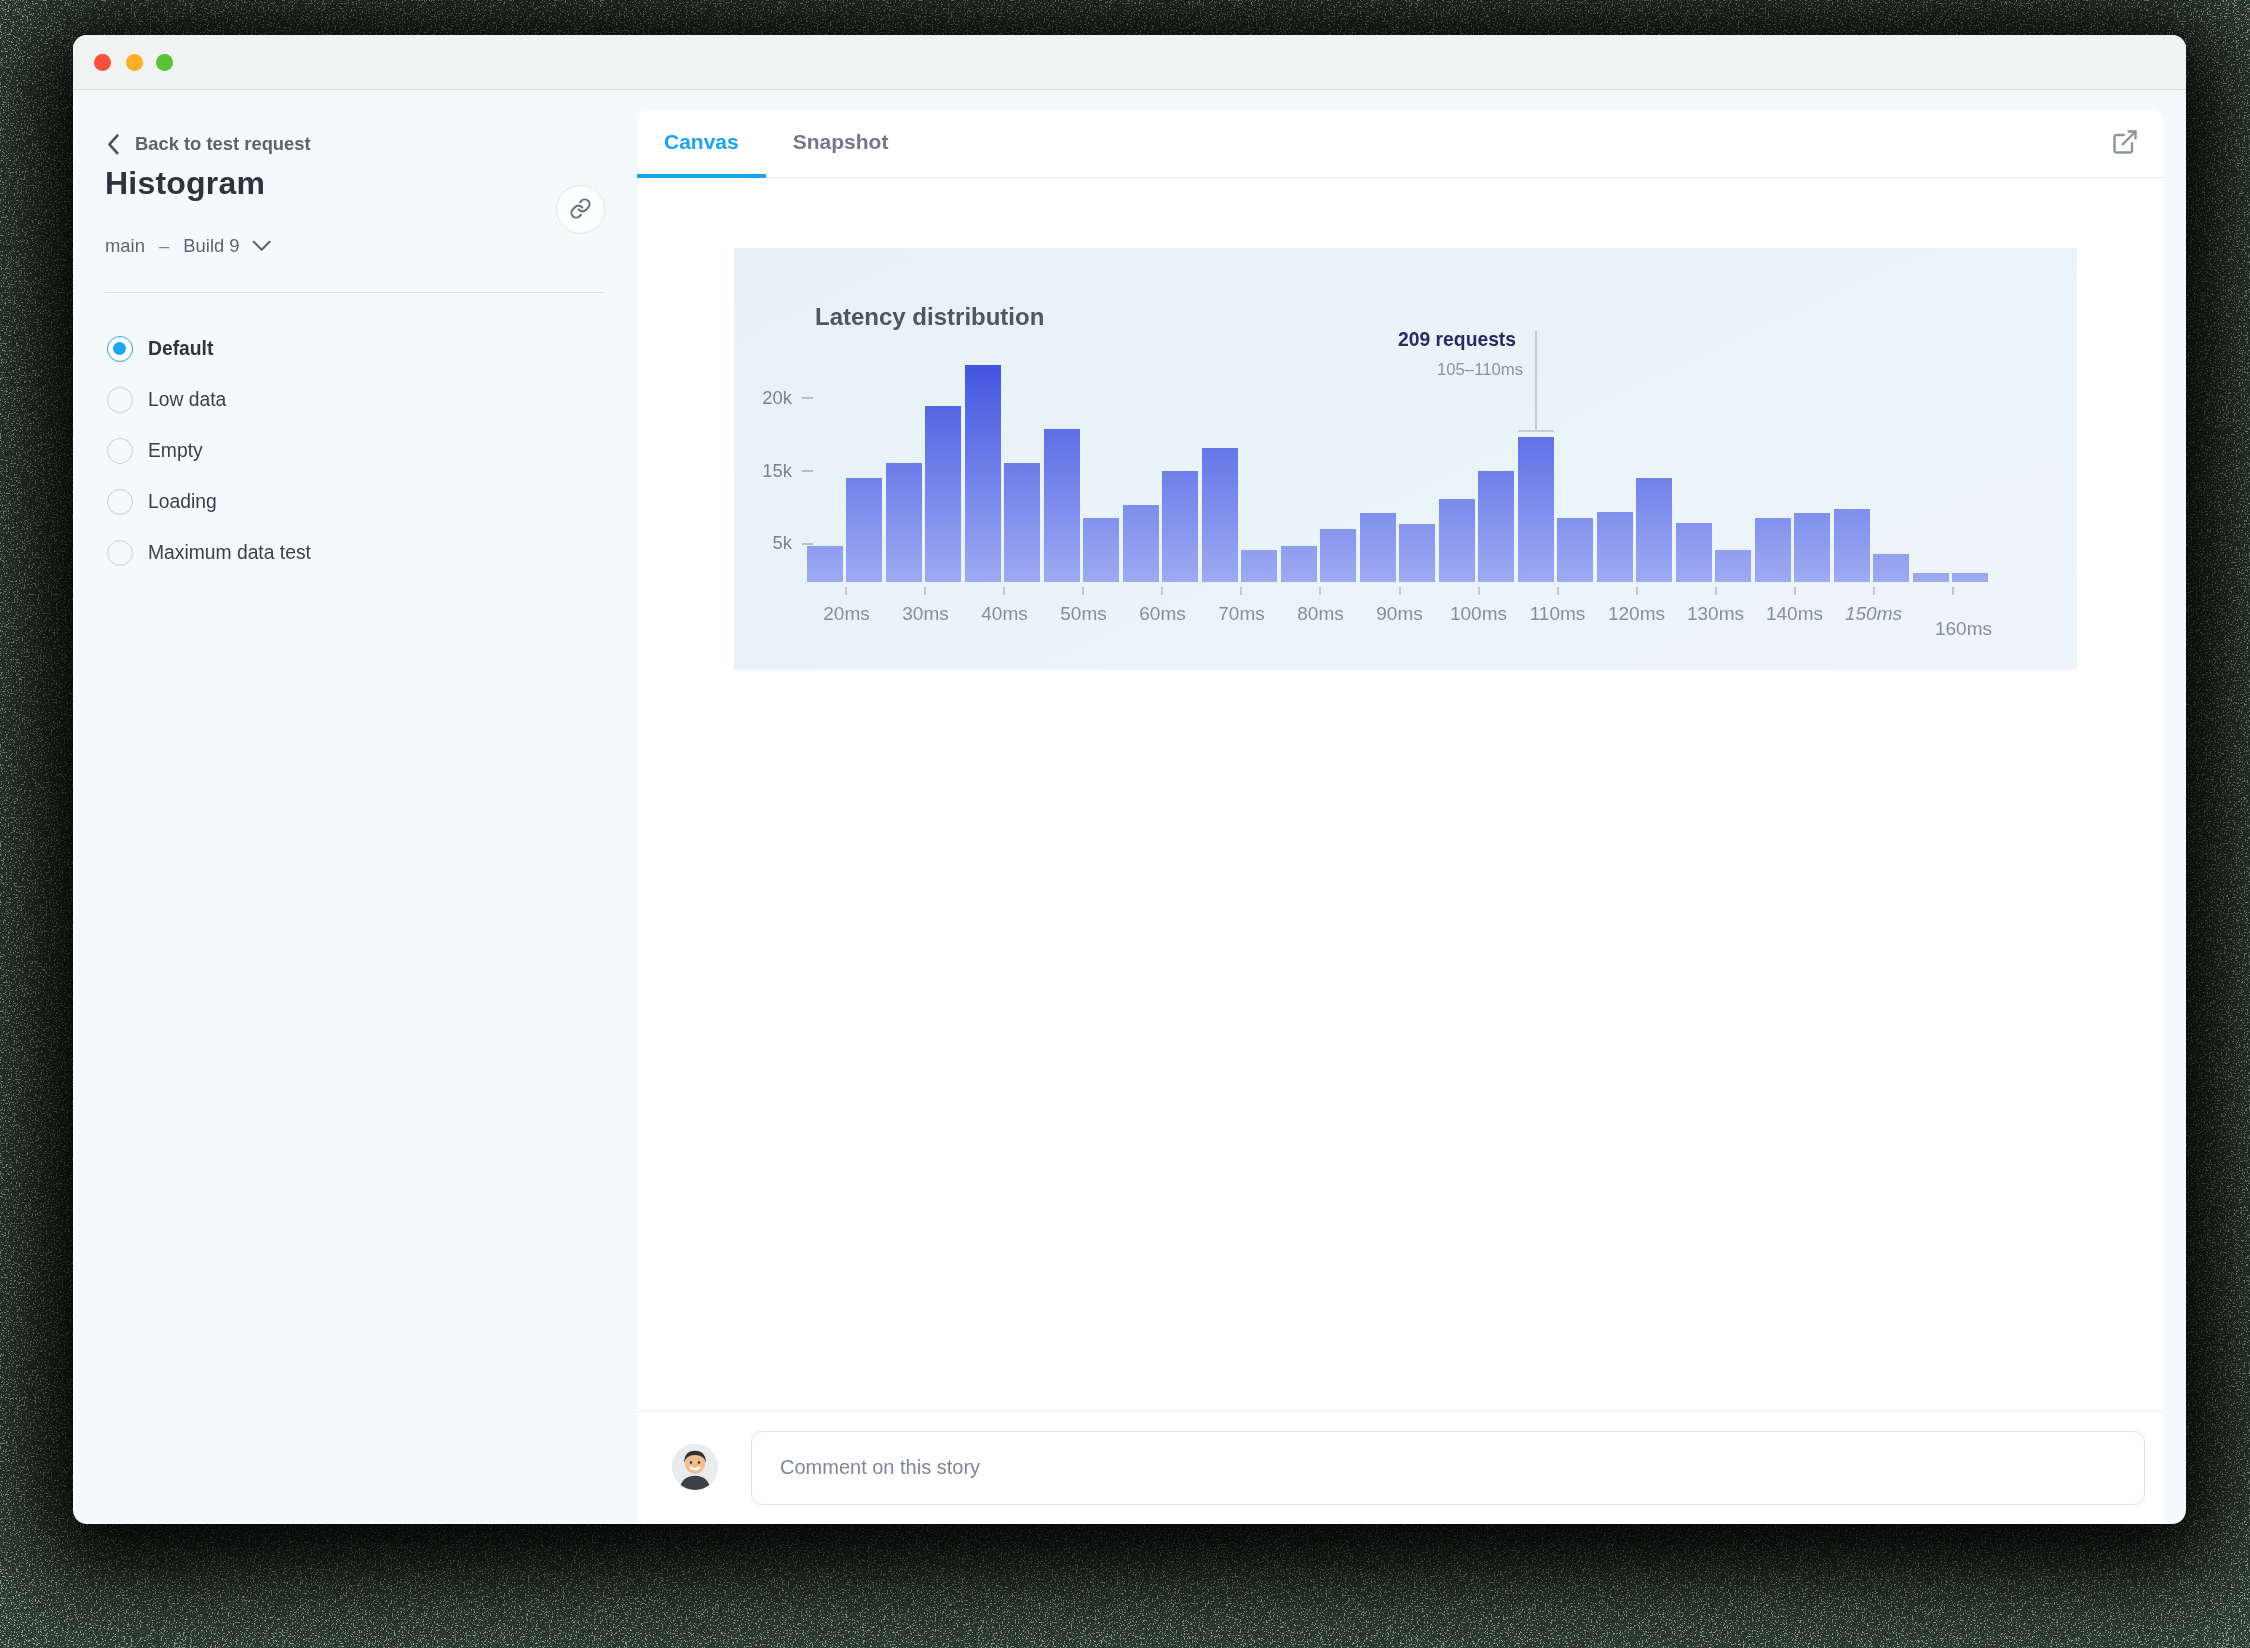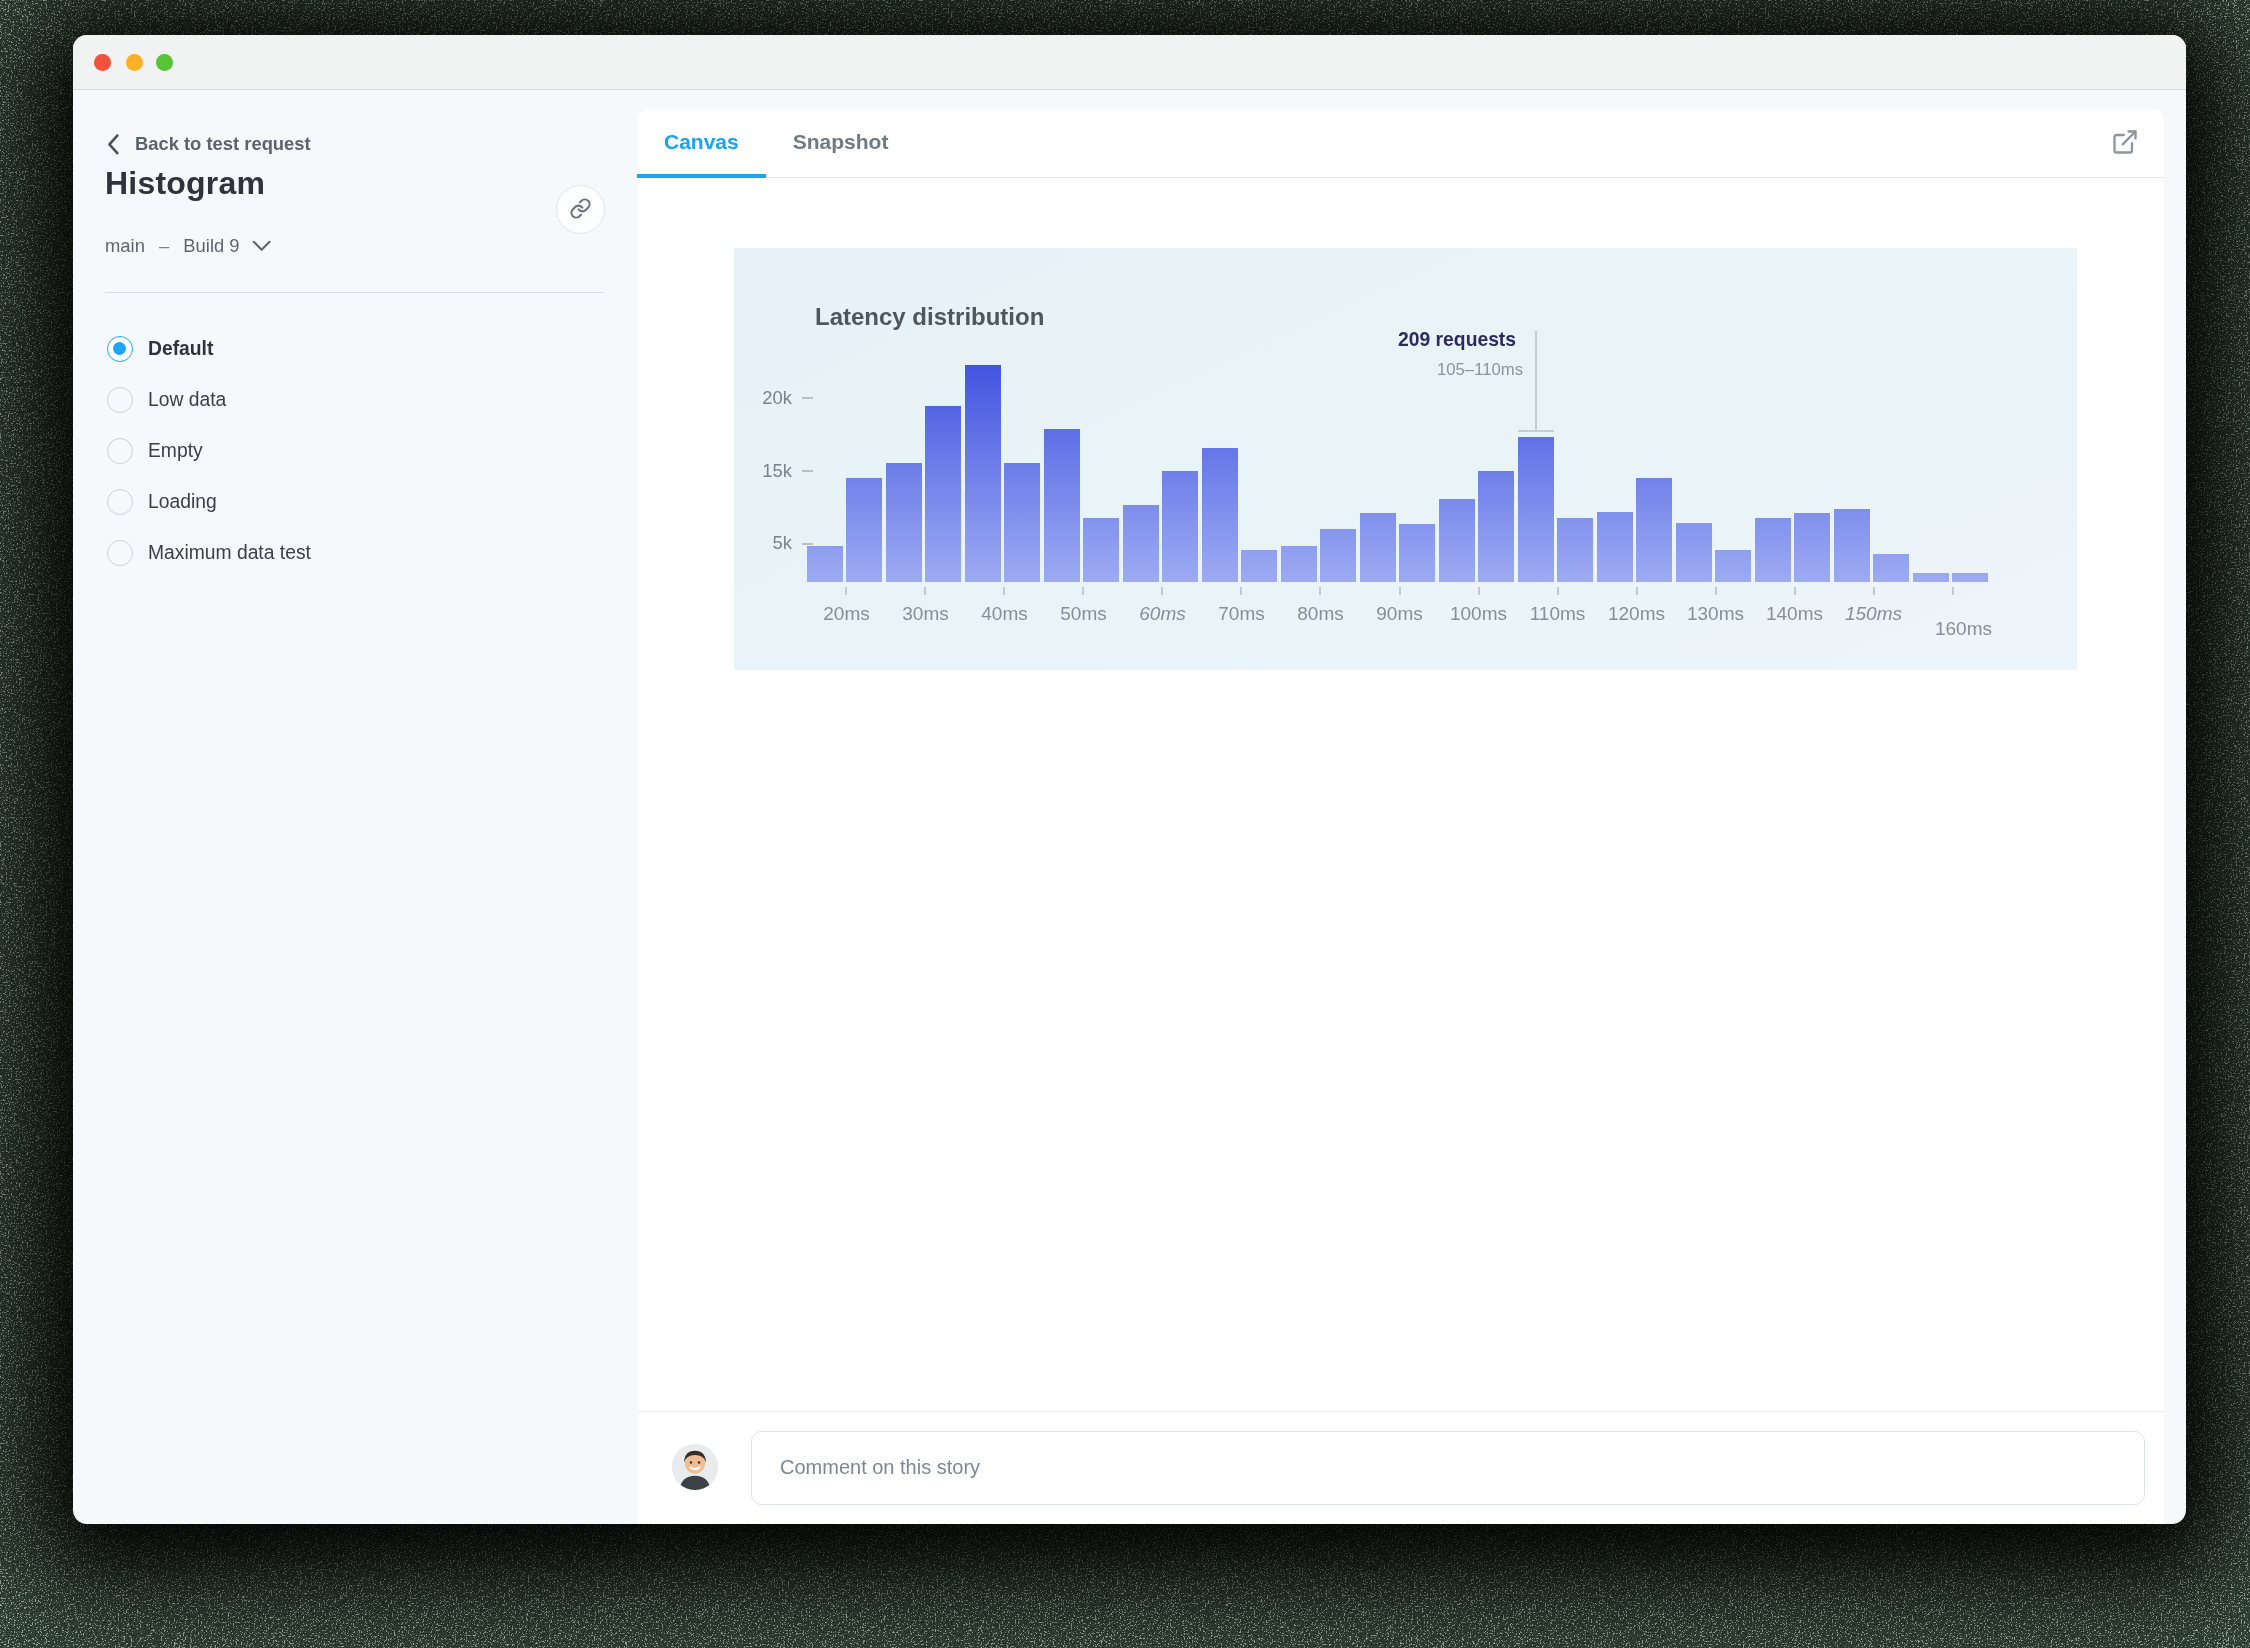--- a/index.html
+++ b/index.html
@@ -312,21 +312,21 @@
             <div class="ytick-dash" style="top: 295px;"></div>
             <div class="xtick-mark" style="left: 111px; top: 339px;"></div>
             <div class="xtick-label" style="left: 73px; top: 355px;">20ms</div>
             <div class="xtick-mark" style="left: 190px; top: 339px;"></div>
             <div class="xtick-label" style="left: 152px; top: 355px;">30ms</div>
             <div class="xtick-mark" style="left: 269px; top: 339px;"></div>
             <div class="xtick-label" style="left: 231px; top: 355px;">40ms</div>
             <div class="xtick-mark" style="left: 348px; top: 339px;"></div>
             <div class="xtick-label" style="left: 310px; top: 355px;">50ms</div>
             <div class="xtick-mark" style="left: 427px; top: 339px;"></div>
-            <div class="xtick-label" style="left: 389px; top: 355px; font-style: italic;">60ms</div>
+            <div class="xtick-label" style="left: 389px; top: 355px;">60ms</div>
             <div class="xtick-mark" style="left: 506px; top: 339px;"></div>
             <div class="xtick-label" style="left: 468px; top: 355px;">70ms</div>
             <div class="xtick-mark" style="left: 585px; top: 339px;"></div>
             <div class="xtick-label" style="left: 547px; top: 355px;">80ms</div>
             <div class="xtick-mark" style="left: 665px; top: 339px;"></div>
             <div class="xtick-label" style="left: 626px; top: 355px;">90ms</div>
             <div class="xtick-mark" style="left: 744px; top: 339px;"></div>
             <div class="xtick-label" style="left: 705px; top: 355px;">100ms</div>
             <div class="xtick-mark" style="left: 823px; top: 339px;"></div>
             <div class="xtick-label" style="left: 784px; top: 343px; margin-top: 12px;">110ms</div>

